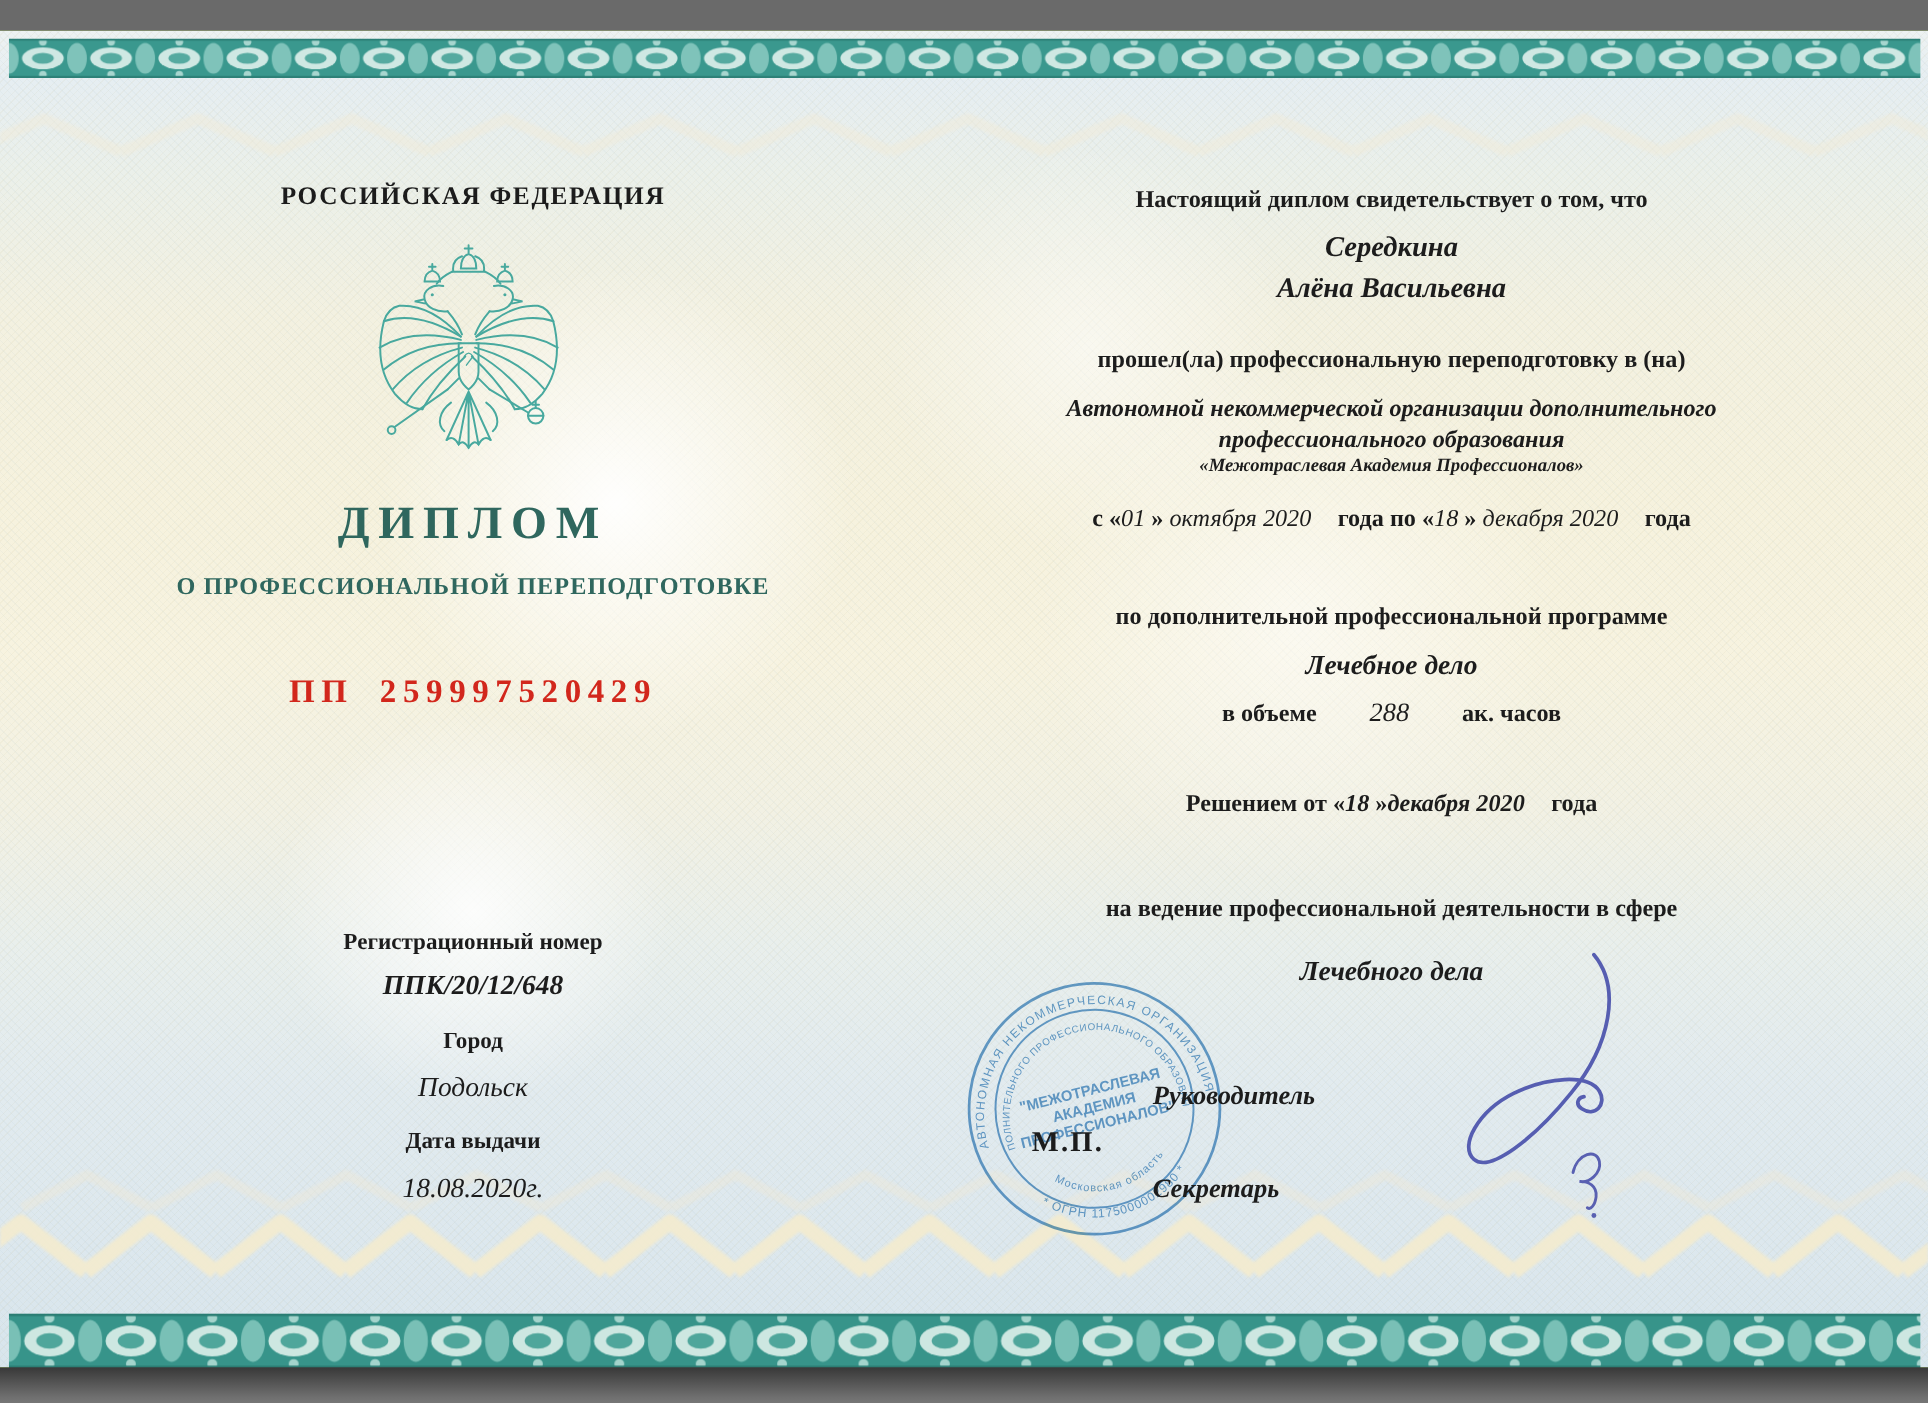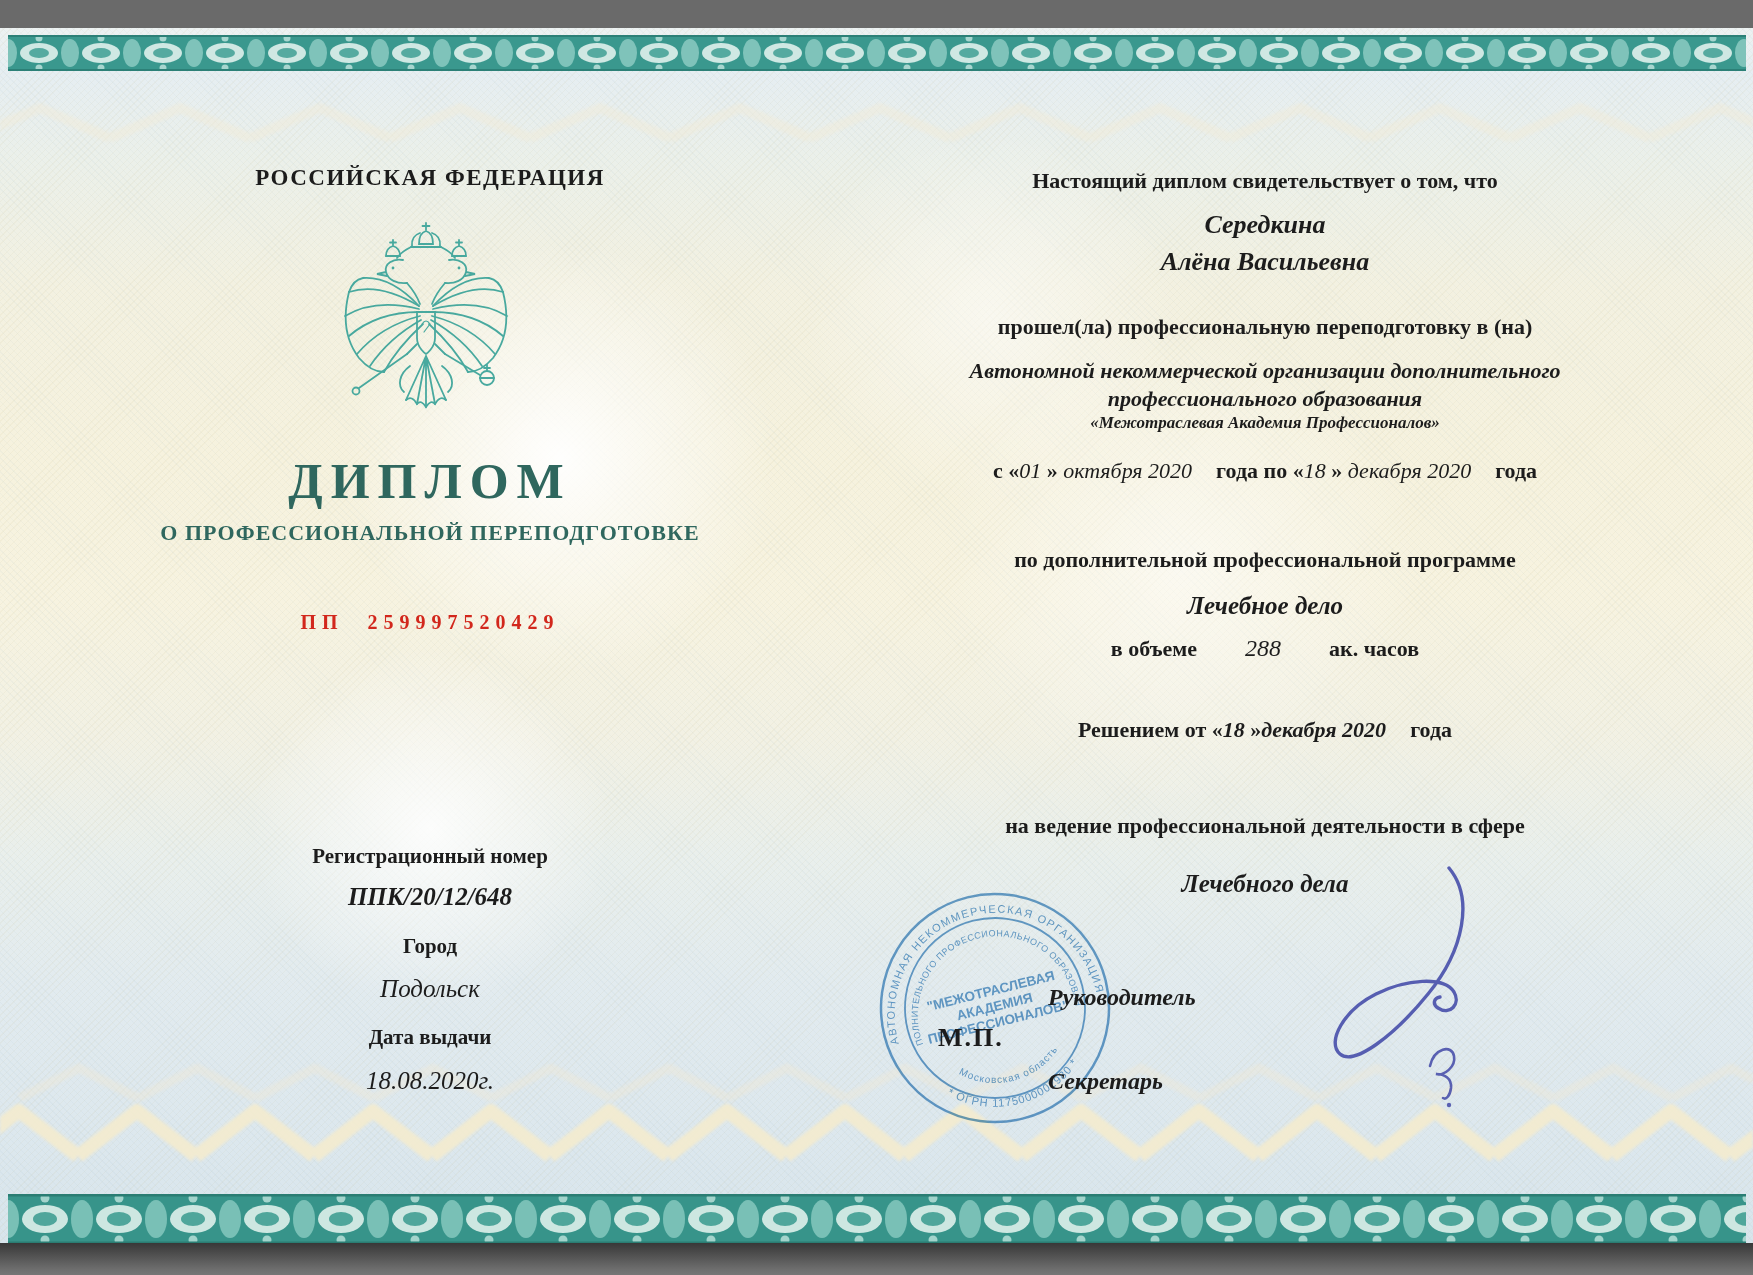--- a/index.html
+++ b/index.html
@@ -122,23 +122,23 @@
       <circle cx="150" cy="158" r="7"></circle>
       <path d="M 150,151 L 150,145 M 147,148 L 153,148 M 143,158 L 157,158"></path>
       <path d="M 89,136 L 69,180 M 89,136 L 80,184 M 89,136 L 89,187 M 89,136 L 98,184 M 89,136 L 109,180"></path>
       <path d="M 69,180 Q 75,175 80,184 Q 84,179 89,187 Q 94,179 98,184 Q 103,175 109,180"></path>
       <path d="M 73,146 C 62,154 60,166 67,172 M 105,146 C 116,154 118,166 111,172"></path>
     </g>
   </svg>
 
   <div class="col" style="left:130px; width:600px">
     <div class="ll b" style="top:136px; font-size:23px; letter-spacing:1.5px">РОССИЙСКАЯ ФЕДЕРАЦИЯ</div>
-    <div class="ll b teal" style="top:424px; font-size:50px; letter-spacing:8px">ДИПЛОМ</div>
+    <div class="ll b teal" style="top:424px; font-size:42px; letter-spacing:8px">ДИПЛОМ</div>
     <div class="ll b teal" style="top:492px; font-size:22px; letter-spacing:1px">О ПРОФЕССИОНАЛЬНОЙ ПЕРЕПОДГОТОВКЕ</div>
-    <div class="ll b red" style="top:583px; font-size:20px; letter-spacing:6px">
+    <div class="ll b red" style="top:583px; font-size:30px; letter-spacing:6px">
       <span>ПП</span><span class="sp24"></span><span>259997520429</span>
     </div>
     <div class="ll b" style="top:816px; font-size:21px">Регистрационный номер</div>
     <div class="ll bi" style="top:854px; font-size:25px">ППК/20/12/648</div>
     <div class="ll b" style="top:906px; font-size:21px">Город</div>
     <div class="ll i" style="top:946px; font-size:25px">Подольск</div>
     <div class="ll b" style="top:997px; font-size:21px">Дата выдачи</div>
     <div class="ll i" style="top:1038px; font-size:25px">18.08.2020г.</div>
   </div>
 

